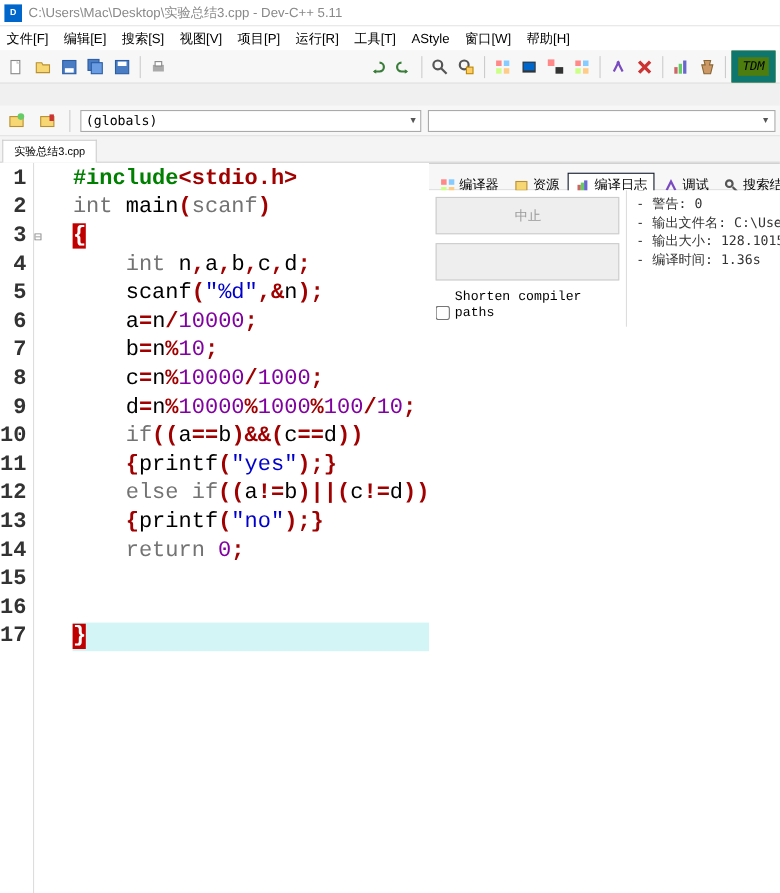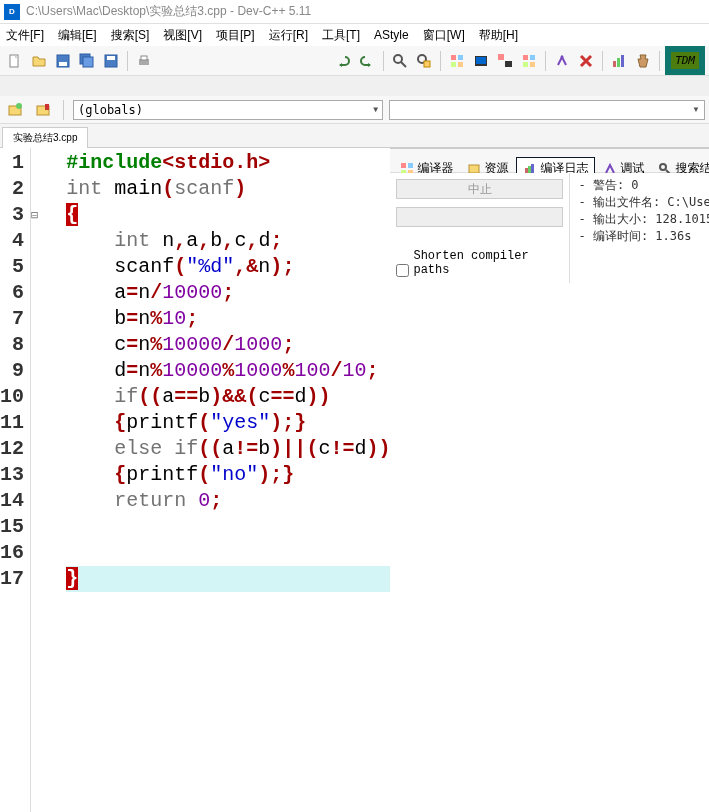--- a/index.html
+++ b/index.html
@@ -36,21 +36,21 @@
 .num { color: #8000a0; }
 .str { color: #0000cc; }
 .plain { color: #000; font-weight: normal; }
 .botpanel { background: #f7f7f7; border-top: 1px solid #ccc; height: 135px; display: flex; flex-direction: column; }
 .bottabs { height: 24px; display: flex; align-items: center; padding: 2px 4px; gap: 2px; border-bottom: 1px solid #ddd; }
 .btab { display: flex; align-items: center; gap: 3px; padding: 2px 6px; font-size: 12px; cursor: default; margin-top: 16px; }
 .btab.active { background: #fff; border: 1px solid #0f172a; }
 .btab svg { width: 14px; height: 14px; }
 .botbody { flex: 1; display: flex; background: #fff; }
 .botleft { width: 180px; border-right: 1px solid #ddd; padding: 6px; display: flex; flex-direction: column; gap: 8px; }
-.botleft button { height: 20px; background: #eee; border: 1px solid #ccc; color: #999; font-size: 12px; }
+.botleft button { height: 34px; background: #eee; border: 1px solid #ccc; color: #999; font-size: 12px; }
 .botleft label { display: flex; align-items: flex-end; gap: 4px; font-size: 12px; margin-top: auto; }
 .botright { flex: 1; padding: 4px 8px; font-family: Consolas, SimSun, monospace; font-size: 12px; color: #333; overflow: auto; }
 .botright .l { white-space: pre; }
 .tdm { background: #4d7c0f; border: 6px solid #0f766e; padding: 2px 4px; font-family: monospace; font-size: 11px; display: flex; align-items: center; font-style: italic; }
 .bigdd { border: 1px solid #aaa; background: #fff; height: 20px; flex: 1; display: flex; align-items: center; padding: 0 4px; }
 .bigdd .arrow { margin-left: auto; font-size: 8px; color: #555; }
 </style>
 </head>
 <body>
 

